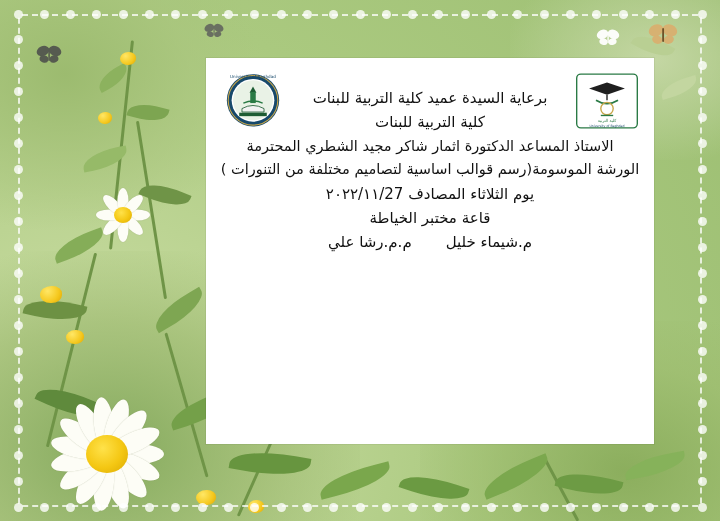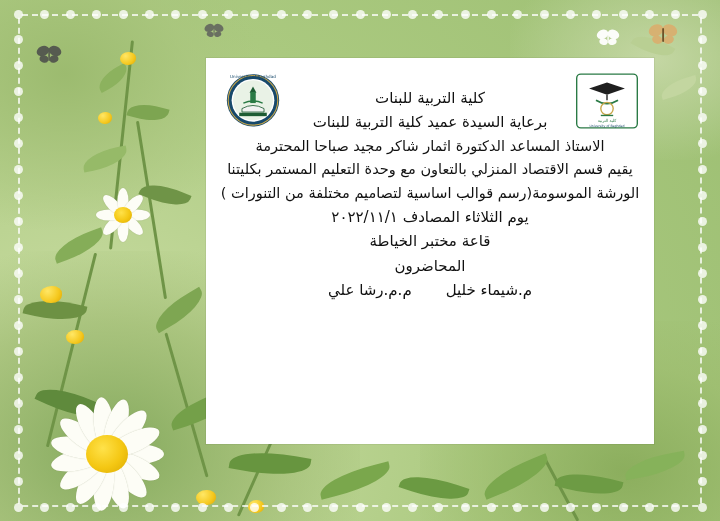--- a/index.html
+++ b/index.html
@@ -288,28 +288,26 @@
         <path d="M50 18 l26 9 -26 9 -26 -9z" fill="#1f1f1f"></path>
         <path d="M50 36 v8" stroke="#1f1f1f" stroke-width="2"></path>
         <path d="M34 44 q16 10 32 0" fill="none" stroke="#2a7a45" stroke-width="2.4"></path>
         <circle cx="50" cy="56" r="9" fill="none" stroke="#c8a64a" stroke-width="2"></circle>
         <path d="M41 66 h18" stroke="#2a7a45" stroke-width="2"></path>
         <text x="50" y="76" font-size="6" text-anchor="middle" fill="#2a7a45" font-family="DejaVu Sans, sans-serif">كلية التربية</text>
         <text x="50" y="83" font-size="4.6" text-anchor="middle" fill="#17496b" font-family="DejaVu Sans, sans-serif">University of Baghdad</text>
       </svg>
 
       <div class="text-block">
+        <div class="line">برعاية السيدة عميد كلية التربية للبنات</div>
         <div class="line">كلية التربية للبنات</div>
-        <div class="line">برعاية السيدة عميد كلية التربية للبنات</div>
-        <div class="line small">الاستاذ المساعد الدكتورة اثمار شاكر مجيد صباحا المحترمة</div>
-        <div class="line small">يقيم قسم الاقتصاد المنزلي بالتعاون مع وحدة التعليم المستمر بكليتنا</div>
+        <div class="line small">الاستاذ المساعد الدكتورة اثمار شاكر مجيد الشطري المحترمة</div>
         <div class="line small">الورشة الموسومة(رسم قوالب اساسية لتصاميم مختلفة من التنورات )</div>
-        <div class="line">يوم الثلاثاء المصادف ٢٠٢٢/١١/١</div>
+        <div class="line">يوم الثلاثاء المصادف ٢٠٢٢/١١/27</div>
         <div class="line">قاعة مختبر الخياطة</div>
-        <div class="line">المحاضرون</div>
 
         <div class="presenters-row">
           <div>م.شيماء خليل</div>
           <div>م.م.رشا علي</div>
         </div>
 
       </div>
 
     </div>
   </div>

